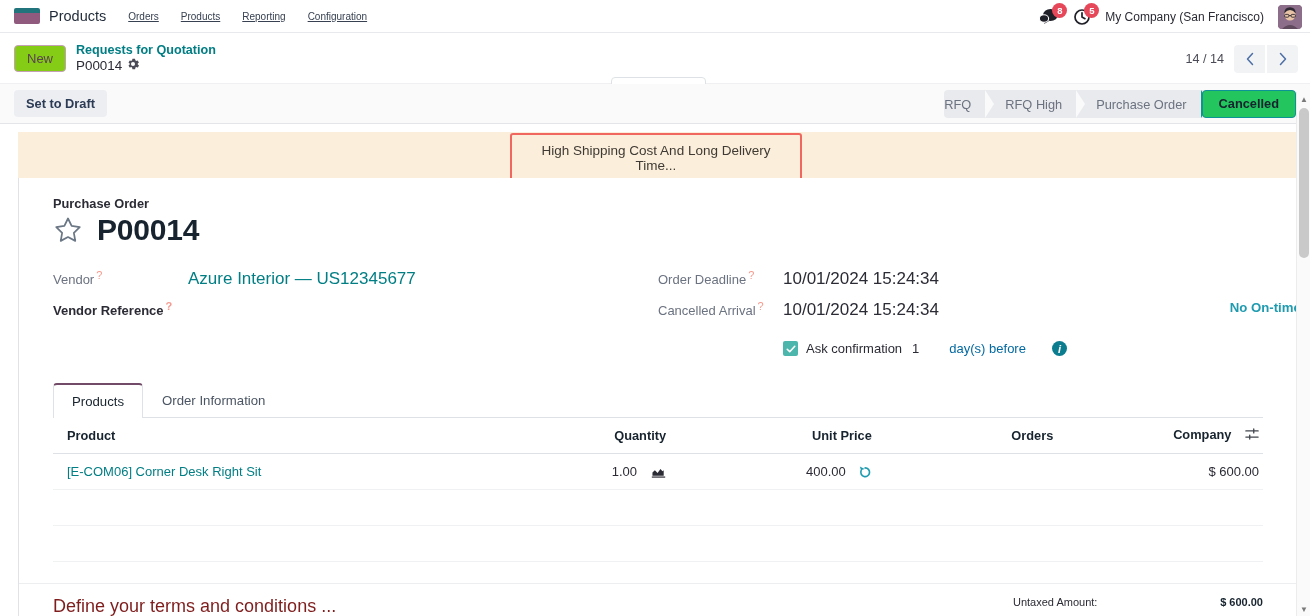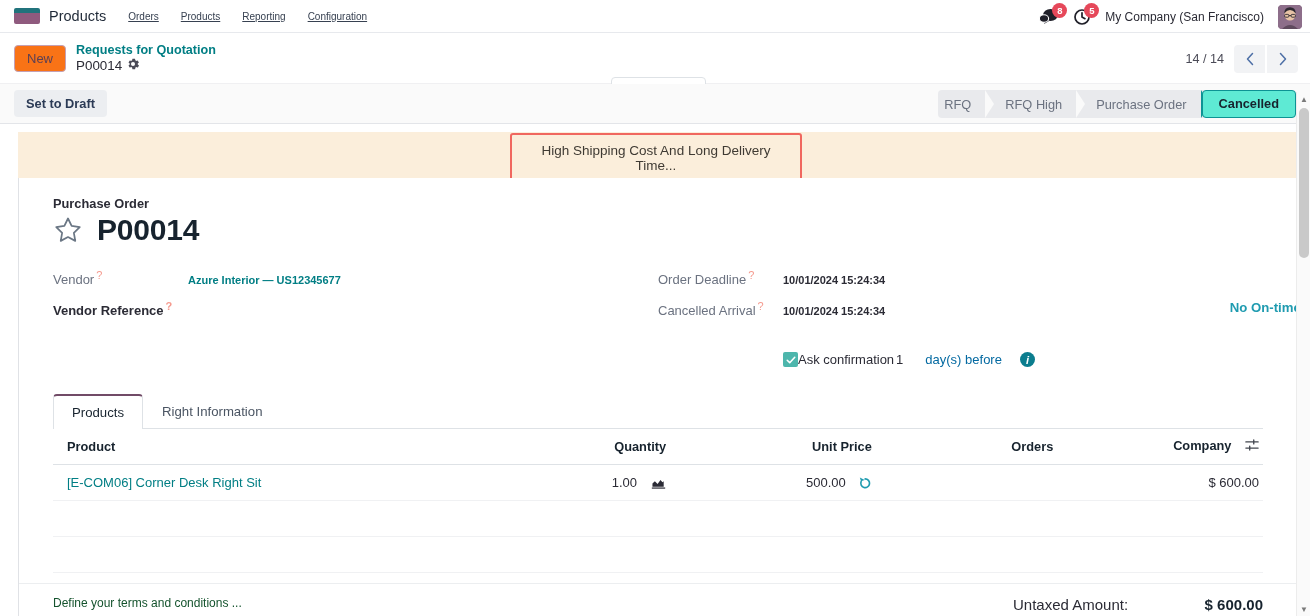--- a/index.html
+++ b/index.html
@@ -54,21 +54,21 @@
     height: 51px;
     background: #ffffff;
     display: flex; align-items: center;
     padding: 0 10px 0 14px;
     position: relative;
     border-bottom: 1px solid #f0f0f2;
   }
   .btn-new {
     border: 1px solid #c3a0b4;
     color: #5c4054;
-    background: #f97316;
+    background: #84cc16;
     border-radius: 4px;
     padding: 5px 12px;
     font-size: 13px;
     cursor: pointer;
     margin-right: 10px;
   }
   .breadcrumb-stack { display: flex; flex-direction: column; line-height: 1.18; }
   .bc-parent { color: #017e84; font-size: 12.6px; font-weight: 700; cursor: pointer; }
   .bc-current { color: #2b2b35; font-size: 13.4px; display: flex; align-items: center; gap: 5px; }
   .gear-icon { color: #4b4b57; font-size: 12px; cursor: pointer; }
@@ -115,30 +115,30 @@
     background: #e9eaed; border-radius: 4px; height: 28px;
     overflow: visible;
   }
   .stage {
     display: flex; align-items: center;
     padding: 0 14px 0 20px;
     font-size: 12.8px; color: #6b7280;
     position: relative; cursor: pointer;
     white-space: nowrap;
   }
-  .stage:first-child { padding-left: 6px; border-radius: 4px 0 0 4px; }
+  .stage:first-child { padding-left: 0; border-radius: 4px 0 0 4px; }
   .stage::after {
     content: ""; position: absolute; right: -9px; top: 0;
     border-top: 14px solid transparent;
     border-bottom: 14px solid transparent;
     border-left: 9px solid #fafafa;
     z-index: 2;
   }
   .stage.active {
-    background: #5eead4; color: #17232e; font-weight: 700;
+    background: #22c55e; color: #17232e; font-weight: 700;
     border: 1px solid #0d9394;
     border-radius: 4px;
     padding: 0 16px;
     margin-left: 1px;
     line-height: 26px;
     z-index: 3;
   }
   .stage.active::after { display: none; }
   .stage.pre-active::after { border-left-color: #0d9394; right: -9px; }
 
@@ -184,29 +184,29 @@
   .form-grid { display: flex; gap: 0; position: relative; }
   .col-left { width: 50%; }
   .col-right { width: 50%; position: relative; }
   .field-row { display: flex; align-items: baseline; height: 31px; }
   .f-label {
     font-size: 13px; color: #6b7280; font-weight: 400;
     width: 135px; flex: none; white-space: nowrap;
   }
   .f-label.bold { color: #2b2b35; font-weight: 700; }
   .tip { color: #f59a8e; font-size: 11px; vertical-align: super; margin-left: 2px; }
-  .f-value { font-size: 11px; color: #2b2b35; font-weight: bold; }
+  .f-value { font-size: 17px; color: #2b2b35; }
   .f-value.link { color: #017e84; cursor: pointer; }
   .col-right .f-label { width: 125px; }
   .ontime {
     position: absolute; right: -125px; top: 31px;
     color: #1f9bb0; font-size: 13.2px; font-weight: 700; cursor: pointer;
     white-space: nowrap;
   }
-  .confirm-row { display: flex; align-items: flex-end; margin-top: 21px; padding-left: 125px; }
+  .confirm-row { display: flex; align-items: flex-end; gap: 8px; margin-top: 10px; padding-left: 125px; }
   .chk {
     width: 15px; height: 15px; border-radius: 2px; background: #4db6ac;
     display: inline-flex; align-items: center; justify-content: center;
     color: #fff; font-size: 10px; cursor: pointer; flex: none;
   }
   .confirm-text { font-size: 13px; color: #2b2b35; }
   .confirm-val { font-size: 13px; color: #2b2b35; margin-left: 2px; }
   .confirm-after { font-size: 13px; color: #0369a1; margin-left: 22px; }
   .info-icon {
     width: 15px; height: 15px; border-radius: 50%;
@@ -252,23 +252,23 @@
   .empty-row td { height: 36px; border-bottom: 1px solid #f0f1f3; }
 
   
   .sheet-footer {
     position: absolute; left: 0; right: 0; bottom: 0;
     display: flex; justify-content: space-between; align-items: flex-start;
     padding: 12px 34px 0 34px;
     border-top: 1px solid #eceef0;
     height: 40px;
   }
-  .terms-ph { color: #14532d; font-size: 12px; }
+  .terms-ph { color: #7f1d1d; font-size: 18px; }
   .totals { width: 250px; }
-  .total-row { display: flex; justify-content: space-between; font-size: 15px; }
+  .total-row { display: flex; justify-content: space-between; font-size: 11px; }
   .total-label { color: #2b2b35; font-weight: 400; }
   .total-value { color: #17232e; font-weight: 700; }
 
   
   .scrollbar {
     position: absolute; right: 0; top: 92px; width: 14px; bottom: 0;
     background: #fafafa; border-left: 1px solid #ececec;
   }
   .sb-up, .sb-down {
     position: absolute; left: 0; width: 14px; height: 14px;
@@ -453,21 +453,21 @@
             <span class="confirm-val">1</span>
             <span class="confirm-after">day(s) before</span>
             <span class="info-icon">i</span>
           </div>
         </div>
       </div>
 
       <div class="notebook">
         <div class="tabs">
           <span class="tab active">Products</span>
-          <span class="tab">Right Information</span>
+          <span class="tab">Order Information</span>
         </div>
 
         <table class="lines">
           <thead>
             <tr>
               <th class="left" style="width:38%">Product</th>
               <th style="width:13%">Quantity</th>
               <th style="width:17%">Unit Price</th>
               <th style="width:15%">Orders</th>
               <th style="width:17%">
@@ -492,21 +492,21 @@
                   <span class="icon-btn">
                     <svg width="15" height="13" viewBox="0 0 16 14" aria-hidden="true">
                       <path d="M0.8 13h14.4" stroke="#2b2b35" stroke-width="1.3"></path>
                       <path d="M1.5 11.5V8l2.6-2.4L7 8.6l3.1-4.4 2.2 2.6 1.3-1.2v5.9z" fill="#2b2b35"></path>
                     </svg>
                   </span>
                 </span>
               </td>
               <td>
                 <span class="price-cell">
-                  <span>500.00</span>
+                  <span>400.00</span>
                   <span class="icon-btn">
                     <svg width="14" height="14" viewBox="0 0 16 16" aria-hidden="true">
                       <path d="M8.2 3.3a5 5 0 11-4.6 3" fill="none" stroke="#1f9bb0" stroke-width="1.9" stroke-linecap="round"></path>
                       <path d="M2.1 1.8l1.3 4.3 4.2-1.4z" fill="#1f9bb0"></path>
                     </svg>
                   </span>
                 </span>
               </td>
               <td></td>
               <td>$ 600.00</td>

